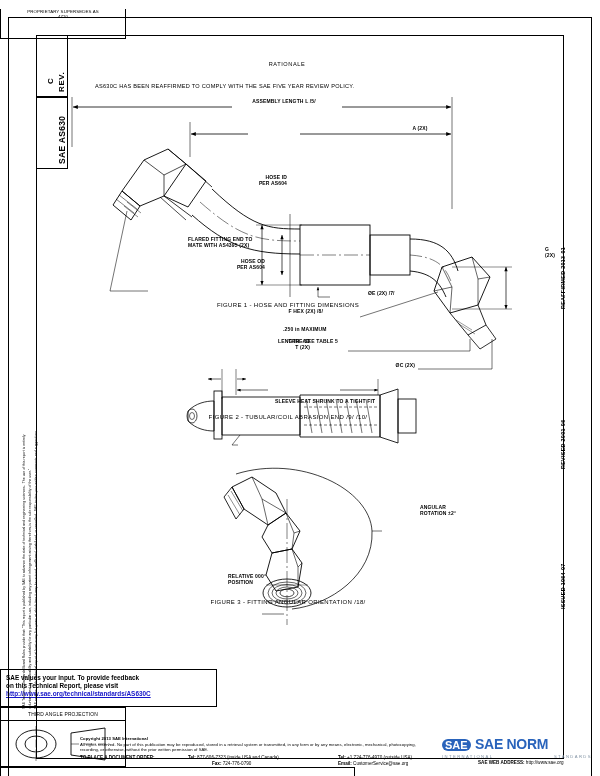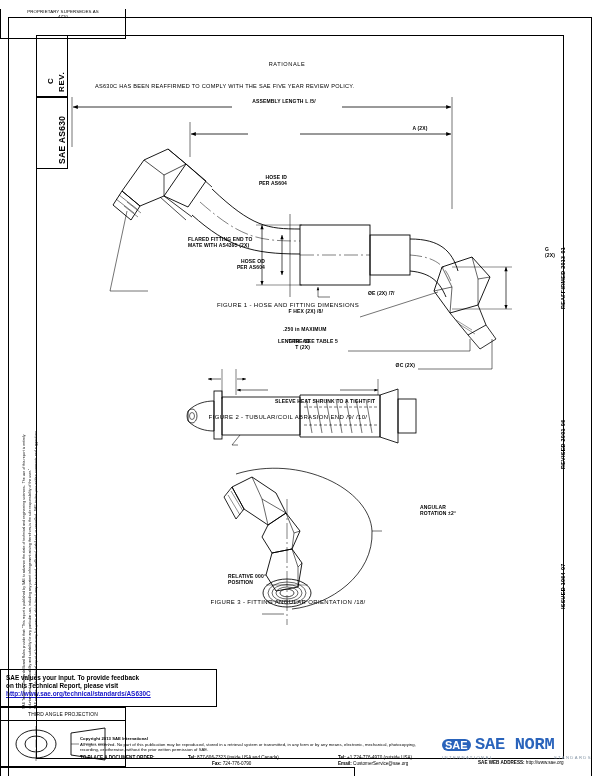--- a/index.html
+++ b/index.html
@@ -68,21 +68,21 @@
   .f-row { display: flex; margin-top: 2px; }
   .f-col { font-size: 4.6px; line-height: 1.45; }
   .f-b { font-weight: bold; }
   .legal-line { font-size: 3.5px; letter-spacing: 0px; line-height: 1.5; white-space: pre; }
 
   #right-dates { left: 552px; top: 300px; }
   .rdate { font-size: 5.4px; font-weight: bold; letter-spacing: .3px; white-space: pre; }
 
   
   #wm { right: 8px; bottom: 10px; width: 150px; height: 40px; opacity: .95; }
-  #wm .wm-main { font-size: 17px; font-weight: bold; color: #1e5bb8; letter-spacing: -0.3px; font-family: Liberation Mono, monospace; }
+  #wm .wm-main { font-size: 14px; font-weight: bold; color: #1e5bb8; letter-spacing: -0.3px; }
   #wm .wm-sub  { font-size: 4.2px; color: #7a8c9e; letter-spacing: 1.4px; }
   #wm .wm-box  { display:inline-block; background:#1e5bb8; color:#fff; font-size:11px;
                  font-weight:bold; padding: 0 3px; border-radius:6px; }
 </style>
 </head>
 <body>
 
 <div id="page">
 
   <div class="bx" id="frame-outer"></div>

